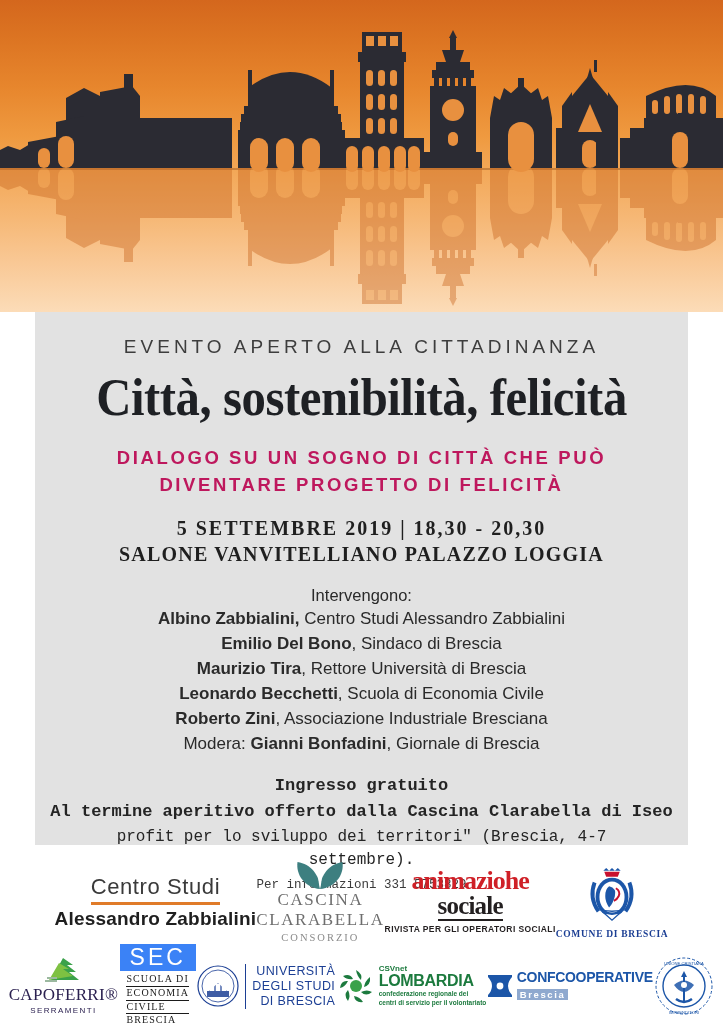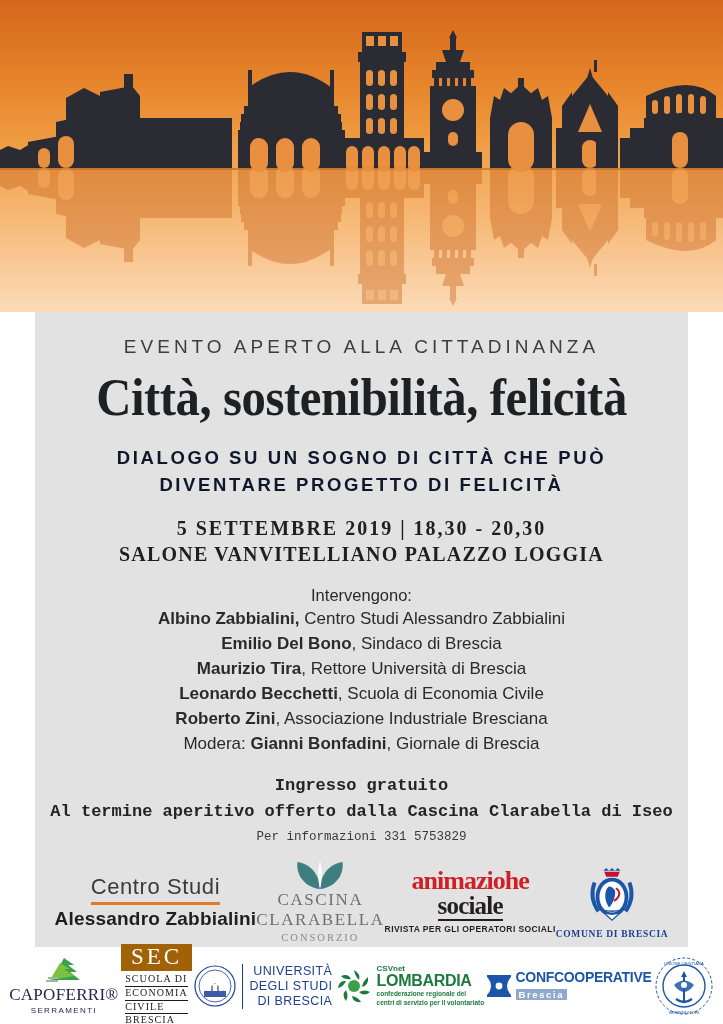--- a/index.html
+++ b/index.html
@@ -22,37 +22,37 @@
   .horizon {
     position: absolute; left:0; right:0; top:168px; height:2px;
     background: rgba(120,60,15,.35);
   }
   .skyline-wrap { position: absolute; left:0; top:0; width:723px; height:312px; }
   .skyline-svg { position:absolute; left:0; top:0; width:723px; height:312px; }
 
   
   .panel {
     position: absolute; left: 35px; top: 312px;
-    width: 653px; height: 635px;
+    width: 653px; height: 533px;
     background: #e2e2e2;
     text-align: center;
     padding-top: 14px;
   }
   .kicker {
     font-size: 19px; letter-spacing: 4.0px; color: #3d3d3d;
     font-weight: 400; margin-top: 10px;
   }
   .title {
     font-family: "Liberation Serif", serif;
     font-weight: 700; font-size: 53px; color: #1e2024;
     letter-spacing: -0.5px; margin-top: 12px; line-height: 1.05;
     transform: scaleX(0.92); transform-origin: center;
   }
   .subtitle {
-    font-size: 18.5px; font-weight: 700; color: #0f172a;
+    font-size: 18.5px; font-weight: 700; color: #be185d;
     letter-spacing: 2.6px; line-height: 1.5; margin-top: 18px;
   }
   .datebox {
     font-family: "Liberation Serif", serif;
     margin-top: 18px; color: #1f1f1f;
   }
   .date-line {
     font-size: 20px; font-weight: 700; letter-spacing: 2.0px;
   }
   .venue-line {
@@ -105,21 +105,21 @@
   .cb-cap { font-family:Liberation Serif, serif; font-size: 9.5px; color:#1c3f94;
             letter-spacing:.7px; margin-top:2px; font-weight:700;}
 
   
   .cp-tree { width: 40px; height: 28px; }
   .cp-l1 { font-family:"Liberation Serif", serif; font-size: 17px; color:#2b2150;
            letter-spacing:.3px; font-weight:400; }
   .cp-l2 { font-size: 8px; color:#2b2150; letter-spacing:1.4px; margin-top:1px;}
 
   
-  .sec-box { background:#a16207; color:#fff; font-family:Liberation Serif, serif;
+  .sec-box { background:#3b82f6; color:#fff; font-family:Liberation Sans, sans-serif;
              font-size: 23px; letter-spacing: 3px; padding: 1px 10px 2px; line-height:1.05;}
   .sec-lines { font-family:"Liberation Serif", serif; font-size: 10px; color:#1b1b1b;
                letter-spacing:1.1px; line-height: 1.28; text-align:left; margin-top:2px;}
   .sec-lines div { border-bottom: 1px solid #1b1b1b; }
 
   
   .unibs-row { display:flex; align-items:center; gap:6px; }
   .unibs-seal { width: 42px; height: 42px; }
   .unibs-txt { font-size: 12.5px; color:#1c3f94; line-height:1.2; text-align:right;
                letter-spacing:.4px; border-left: 1.5px solid #1c3f94; padding-left:6px;}
@@ -305,20 +305,21 @@
         <b>Roberto Zini</b><span>, Associazione Industriale Bresciana</span>
       </div>
       <div class="sp-row">
         <span>Modera: </span><b>Gianni Bonfadini</b><span>, Giornale di Brescia</span>
       </div>
     </div>
 
     <div class="notes">
       <div class="n-strong">Ingresso gratuito</div>
       <div class="n-strong">Al termine aperitivo offerto dalla Cascina Clarabella di Iseo</div>
+      <div class="n-body">profit per lo sviluppo dei territori" (Brescia, 4-7 settembre).</div>
       <div class="n-small">Per informazioni 331 5753829</div>
     </div>
   </div>
 
   <div class="logos-top">
 
     <div class="logo">
       <div class="cs-l1">Centro Studi</div>
       <div class="cs-l2">Alessandro Zabbialini</div>
     </div>

